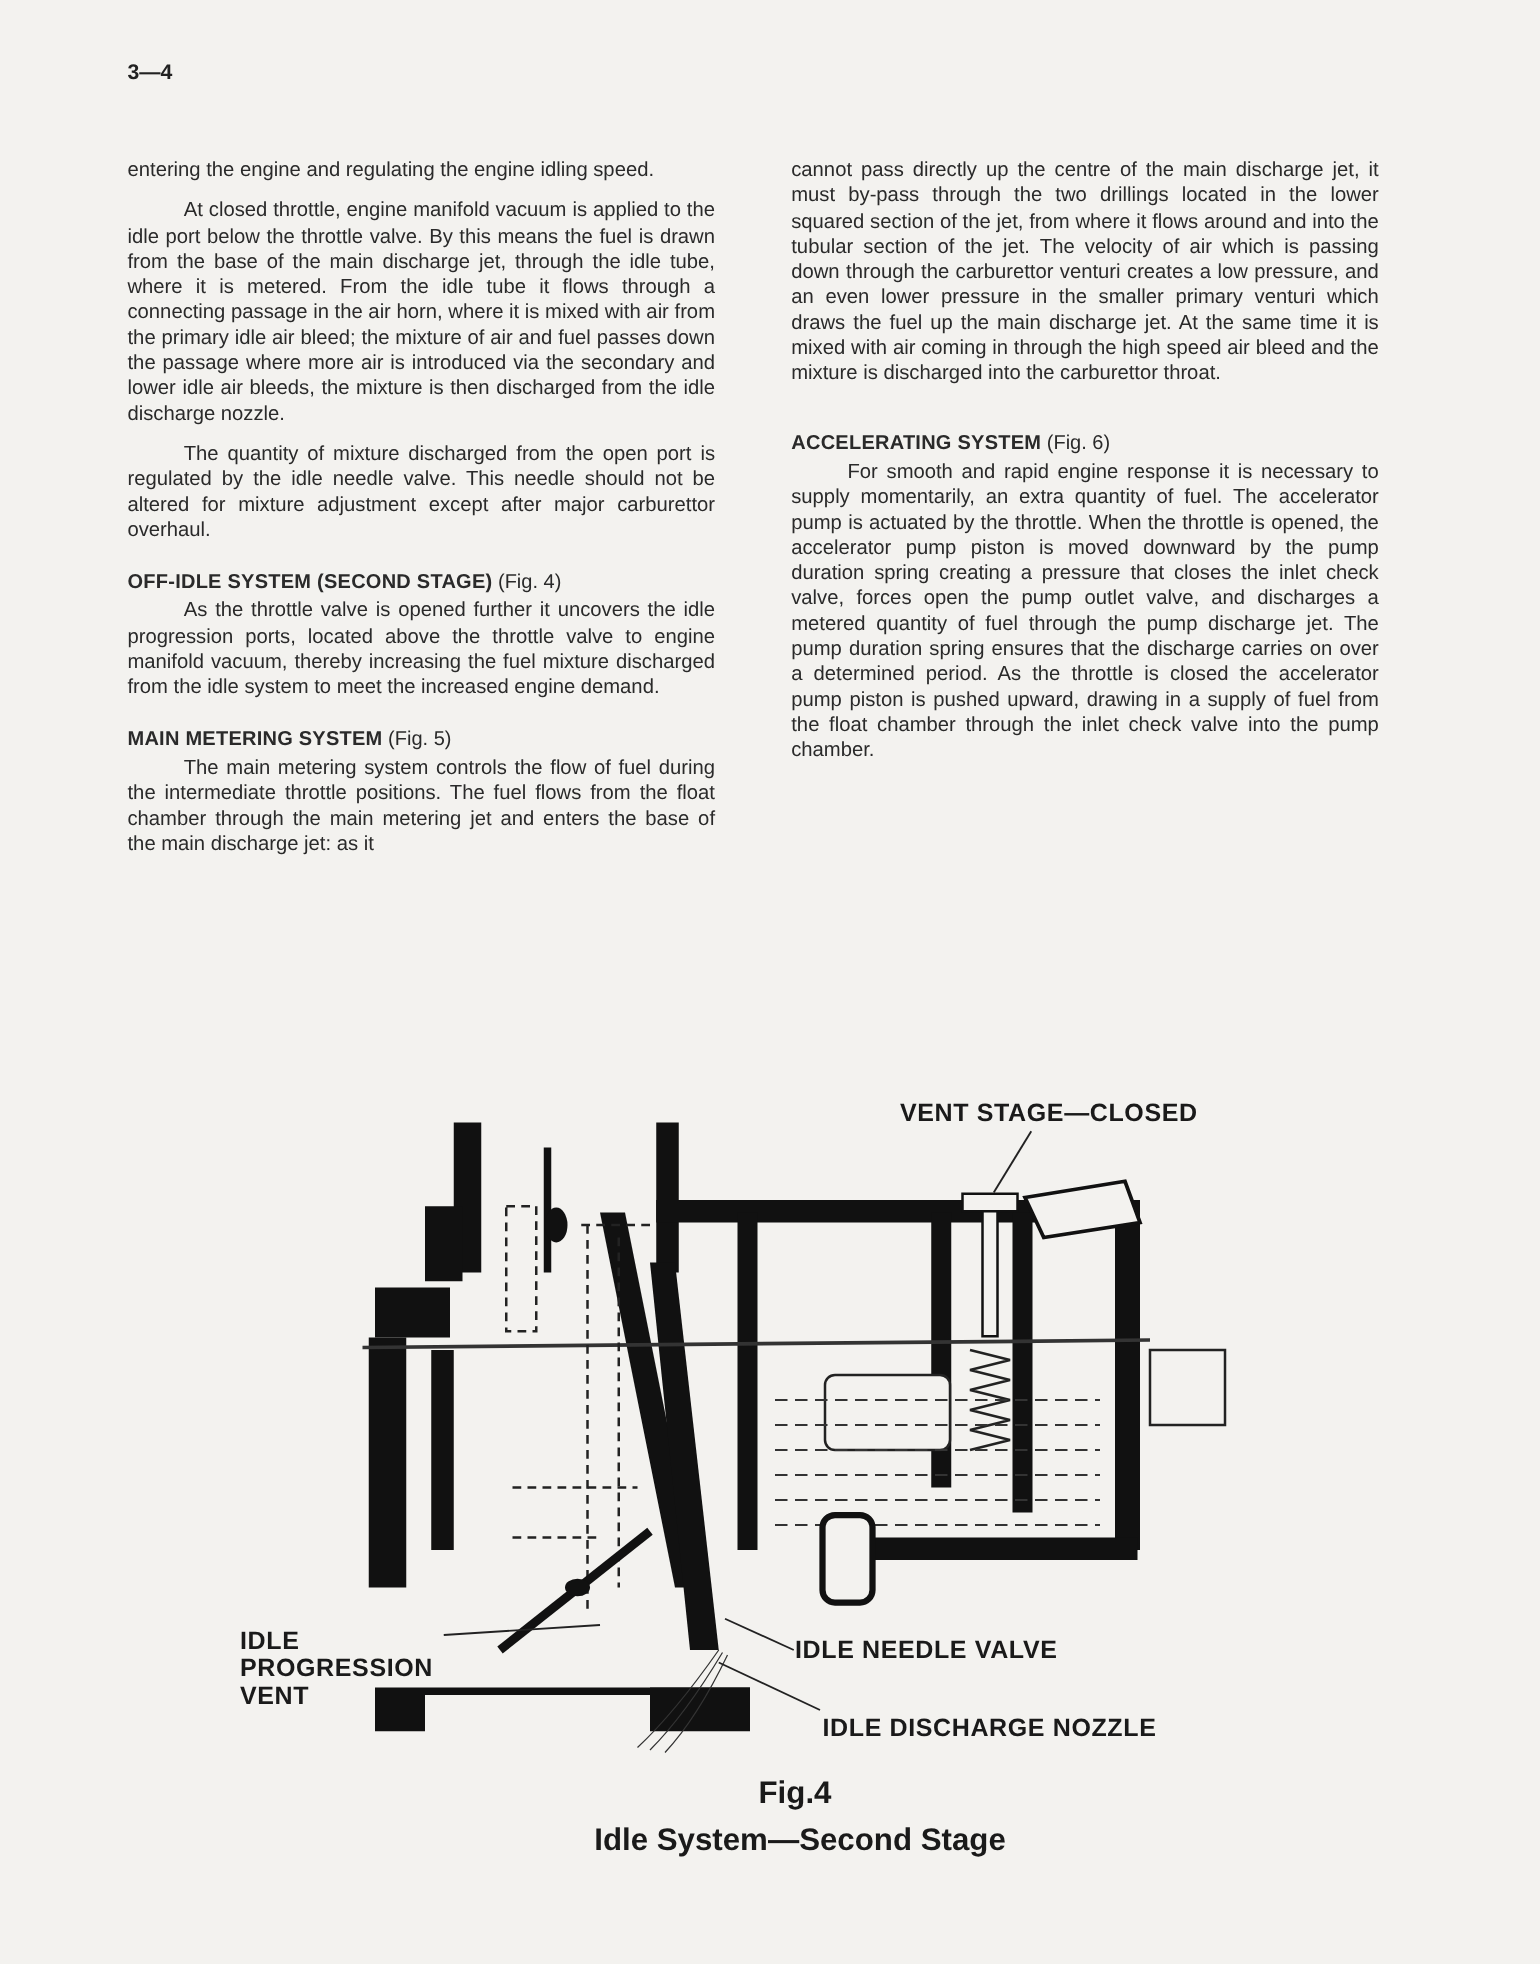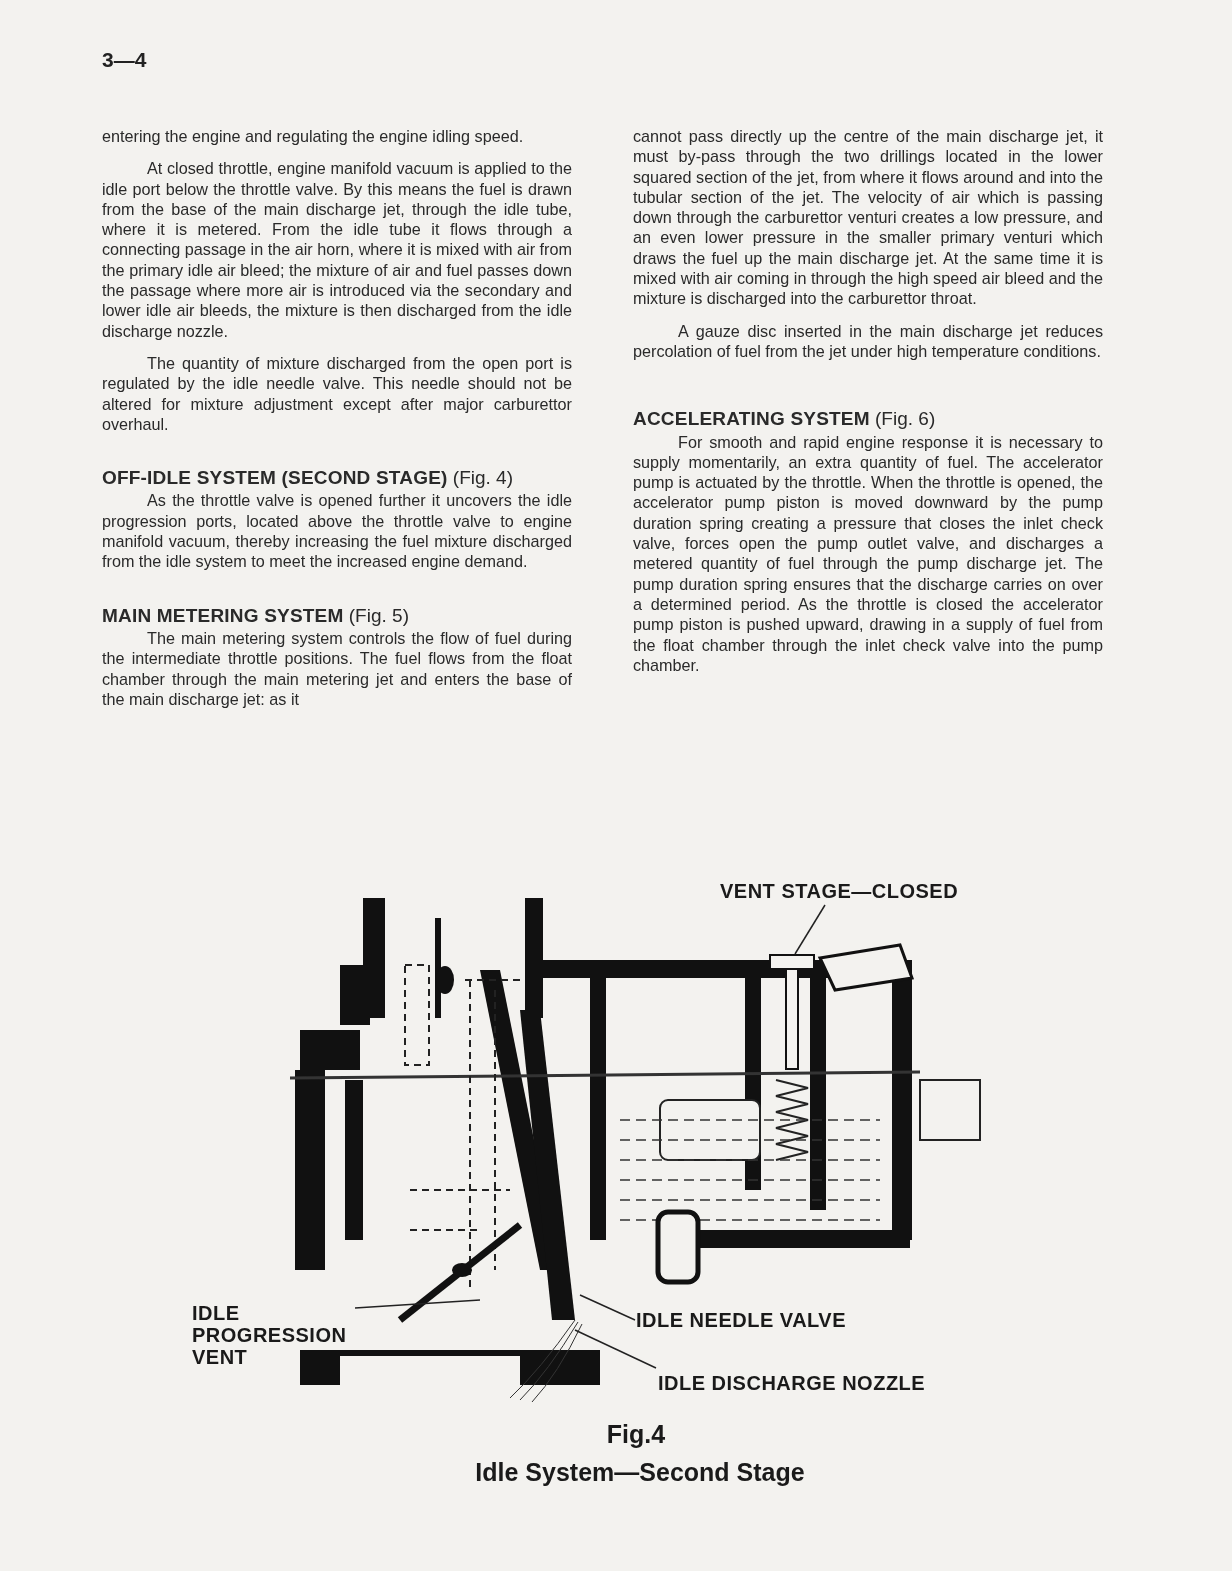--- a/index.html
+++ b/index.html
@@ -5,34 +5,34 @@
   html, body { margin: 0; padding: 0; }
   body {
     width: 1232px; height: 1571px;
     background: #f3f2ef;
     position: relative; overflow: hidden;
     font-family: "Liberation Sans", sans-serif;
     color: #2a2a2a;
   }
   .page-number {
     position: absolute; left: 102px; top: 48px;
-    font-size: 21px; font-weight: bold; color: #222;
+    font-size: 17px; font-weight: bold; color: #222;
   }
   .col {
     position: absolute; top: 126px; width: 470px;
     font-size: 16.2px; line-height: 20.3px;
     text-align: justify;
   }
   .col-left { left: 102px; }
   .col-right { left: 633px; }
   .col p { margin: 0 0 12px 0; }
   .col p.indent { text-indent: 45px; }
   .col p.noindent { text-indent: 0; }
   .col h3 {
-    margin: 12px 0 2px 0; font-size: 19px; line-height: 20.3px;
+    margin: 0 0 2px 0; font-size: 16px; line-height: 20.3px;
     font-weight: normal;
   }
   .col h3 .h-bold { font-weight: bold; letter-spacing: 0.2px; }
   .spacer-sm { height: 10px; }
   .spacer-md { height: 24px; }
 
   .figure {
     position: absolute; left: 180px; top: 850px; width: 820px; height: 560px;
   }
   .figure svg { position: absolute; left: 0; top: 0; }
@@ -70,21 +70,20 @@
   <div class="spacer-sm"></div>
   <h3>
     <span class="h-bold">MAIN METERING SYSTEM</span>
     <span>(Fig. 5)</span>
   </h3>
   <p class="indent">The main metering system controls the flow of fuel during the intermediate throttle positions. The fuel flows from the float chamber through the main metering jet and enters the base of the main discharge jet: as it</p>
 </div>
 
 <div class="col col-right">
   <p class="noindent">cannot pass directly up the centre of the main discharge jet, it must by-pass through the two drillings located in the lower squared section of the jet, from where it flows around and into the tubular section of the jet. The velocity of air which is passing down through the carburettor venturi creates a low pressure, and an even lower pressure in the smaller primary venturi which draws the fuel up the main discharge jet. At the same time it is mixed with air coming in through the high speed air bleed and the mixture is discharged into the carburettor throat.</p>
-  <p class="indent">A gauze disc inserted in the main discharge jet reduces percolation of fuel from the jet under high temperature conditions.</p>
   <div class="spacer-md"></div>
   <h3>
     <span class="h-bold">ACCELERATING SYSTEM</span>
     <span>(Fig. 6)</span>
   </h3>
   <p class="indent">For smooth and rapid engine response it is necessary to supply momentarily, an extra quantity of fuel. The accelerator pump is actuated by the throttle. When the throttle is opened, the accelerator pump piston is moved downward by the pump duration spring creating a pressure that closes the inlet check valve, forces open the pump outlet valve, and discharges a metered quantity of fuel through the pump discharge jet. The pump duration spring ensures that the discharge carries on over a determined period. As the throttle is closed the accelerator pump piston is pushed upward, drawing in a supply of fuel from the float chamber through the inlet check valve into the pump chamber.</p>
 </div>
 
 <div class="figure">
   <svg width="820" height="560" viewBox="0 0 820 560">

